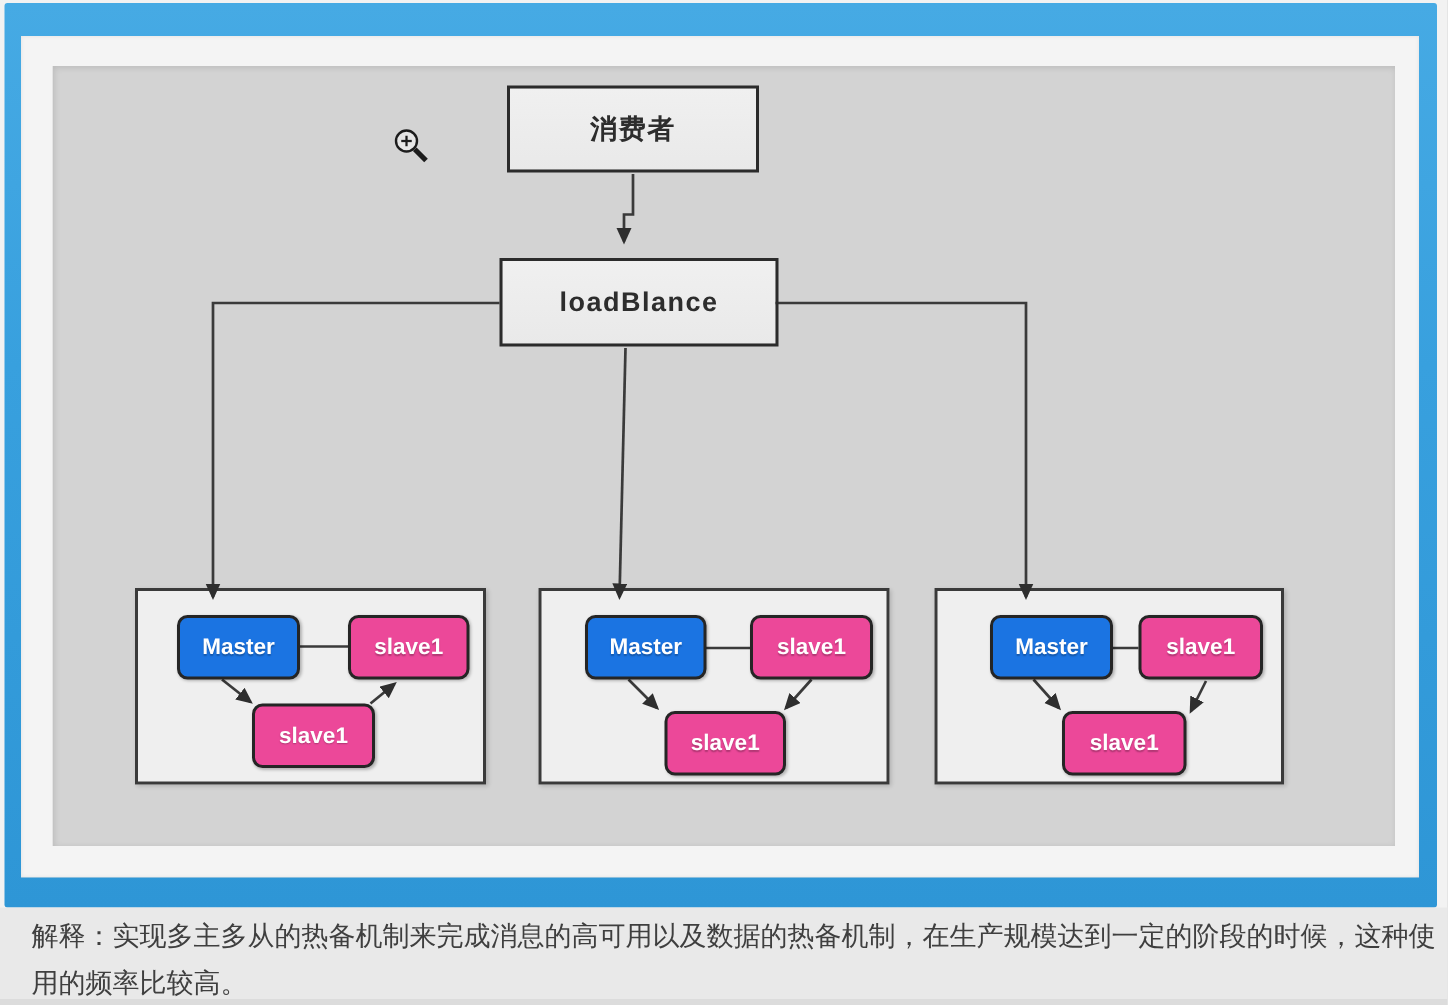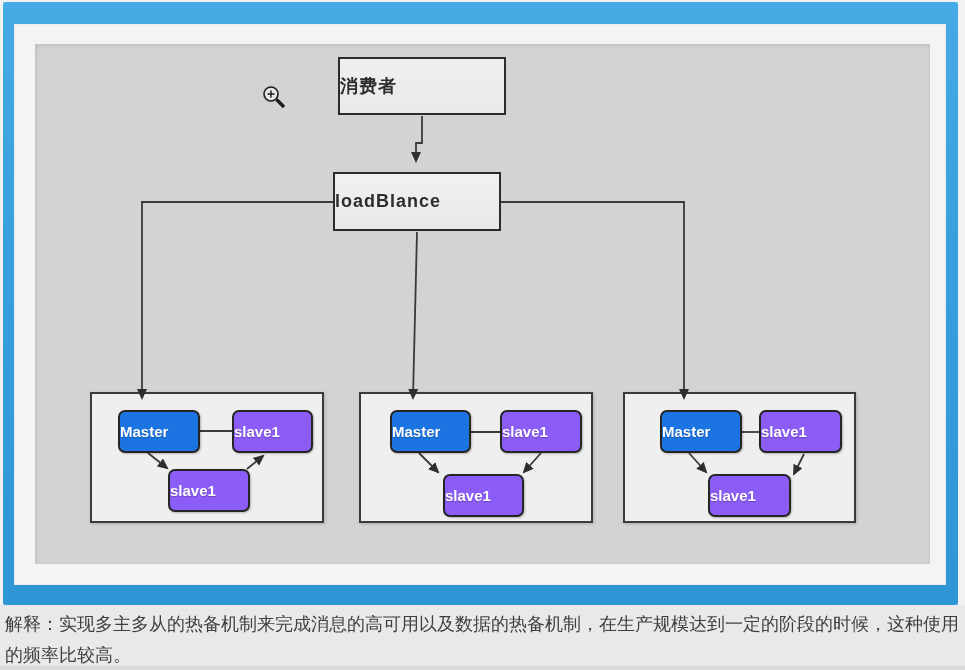--- a/index.html
+++ b/index.html
@@ -23,68 +23,68 @@
     box-shadow:inset 0 0 3px rgba(0,0,0,0.08);
   }
   .canvas {
     position:absolute; left:35px; top:44px; width:895px; height:520px;
     background:#d3d3d3;
     box-shadow:inset 1px 1px 4px rgba(0,0,0,0.12);
   }
 
   
   .node {
-    position:absolute; display:flex; align-items:center; justify-content:flex-start;
+    position:absolute; display:flex; align-items:center; justify-content:center;
     border:2px solid #2b2b2b;
   }
   .node-light {
     background:linear-gradient(180deg,#f0f0f0,#e9e9e9);
     color:#2d2d2d; font-weight:bold; font-size:18px; letter-spacing:1px;
   }
   .consumer   { left:338px; top:57px;  width:168px; height:58px; }
-  .loadblance { left:333px; top:172px; width:168px; height:59px; }
+  .loadblance { left:333px; top:172px; width:186px; height:59px; }
 
   .cluster {
     position:absolute; top:392px; height:131px;
     background:#efefef; border:2px solid #3a3a3a;
     box-shadow:1px 1px 3px rgba(0,0,0,0.18);
   }
   .c1 { left:90px;  width:234px; }
   .c2 { left:359px; width:234px; }
   .c3 { left:623px; width:233px; }
 
   .small-node {
     border-radius:7px; color:#fff; font-weight:bold; font-size:15px;
     text-shadow:0 1px 1px rgba(0,0,0,0.25);
     border:2px solid #252525;
     box-shadow:1px 1px 2px rgba(0,0,0,0.25);
   }
   .master { background:#1b74e2;margin-left:17px; }
-  .slave  { background:#8b5cf6; }
+  .slave  { background:#ec4899; }
 
   .m1  { left:101px; top:410px; width:82px; height:43px; }
   .s1t { left:232px; top:410px; width:81px; height:43px; }
   .s1b { left:168px; top:469px; width:82px; height:43px; }
 
   .m2  { left:373px; top:410px; width:81px; height:43px; }
   .s2t { left:500px; top:410px; width:82px; height:43px; }
   .s2b { left:443px; top:474px; width:81px; height:43px; }
 
   .m3  { left:643px; top:410px; width:82px; height:43px; }
   .s3t { left:759px; top:410px; width:83px; height:43px; }
   .s3b { left:708px; top:474px; width:83px; height:43px; }
 
   svg.overlay { position:absolute; left:0; top:0; width:965px; height:670px; pointer-events:none; }
 
   
   .caption {
     position:absolute; left:0; top:605px; width:965px; height:65px;
     background:#e9e9e9;
     color:#3f3f3f; font-size:18px; line-height:31px;
-    padding:4px 6px 0 5px;
+    padding:4px 6px 0 21px;
     border-bottom:4px solid #dcdcdc;
   }
 </style>
 </head>
 <body>
 
 <div class="page">
 
   <div class="blue-frame"></div>
   <div class="inner-panel"></div>

